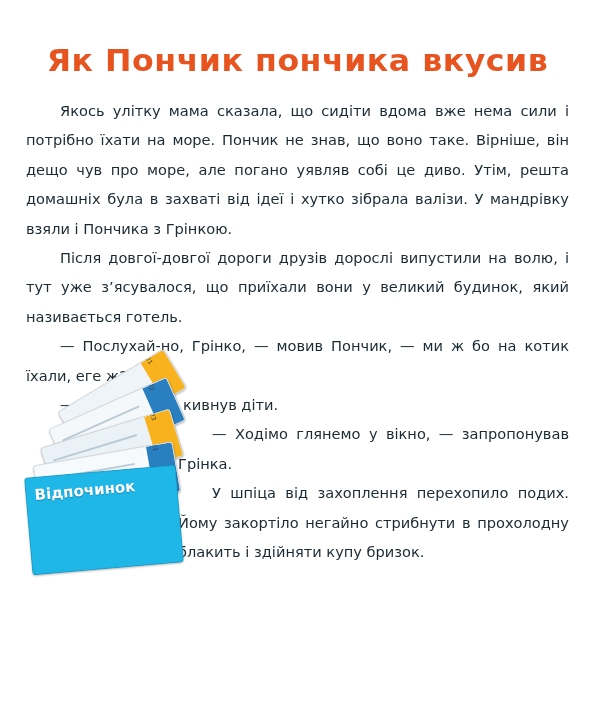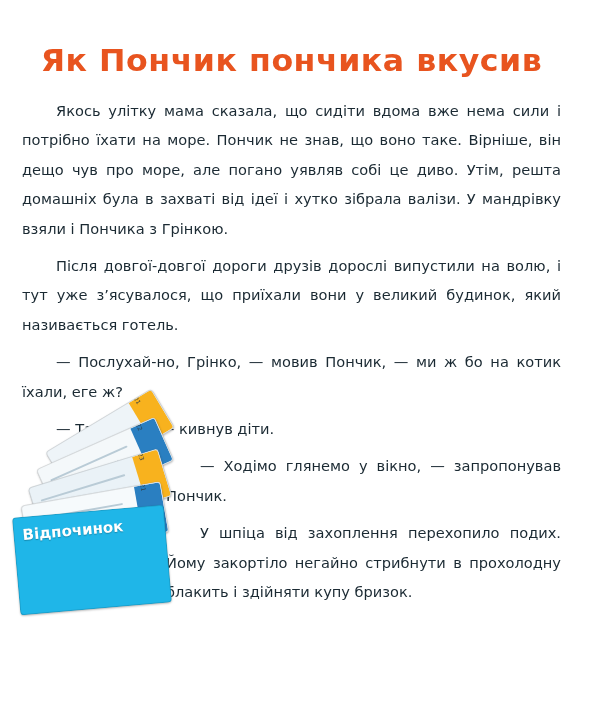--- a/index.html
+++ b/index.html
@@ -12,21 +12,21 @@
     background: #ffffff;
     font-family: "DejaVu Sans", sans-serif;
     overflow: hidden;
   }
   .page {
     position: relative;
     width: 603px;
     height: 710px;
     background: #ffffff;
     box-sizing: border-box;
-    padding: 34px 34px 0 14px;
+    padding: 34px 34px 0 26px;
   }
   .title {
     color: #e8541f;
     font-family: "DejaVu Sans", sans-serif;
     font-weight: bold;
     font-size: 31px;
     letter-spacing: 0.5px;
     text-align: center;
     margin: 8px 0 18px 0;
     white-space: nowrap;
@@ -34,21 +34,21 @@
   }
   .body-text {
     color: #1b2a33;
     font-family: "DejaVu Sans", sans-serif;
     font-size: 14.6px;
     line-height: 29.4px;
     text-align: justify;
     text-justify: inter-word;
   }
   .para {
-    margin: 8px;
+    margin: 0;
     text-indent: 34px;
   }
   
   .wrap-zone {
     position: relative;
   }
   .float-left-spacer {
     float: left;
     width: 152px;
     height: 196px;
@@ -147,21 +147,21 @@
   <div class="body-text">
 
     <p class="para">Якось улітку мама сказала, що сидіти вдома вже нема сили і потрібно їхати на море. Пончик не знав, що воно таке. Вірніше, він дещо чув про море, але погано уявляв собі це диво. Утім, решта домашніх була в захваті від ідеї і хутко зібрала валізи. У мандрівку взяли і Пончика з Грінкою.</p>
     <p class="para">Після довгої-довгої дороги друзів дорослі випустили на волю, і тут уже з’ясувалося, що приїхали вони у великий будинок, який називається готель.</p>
     <p class="para">— Послухай-но, Грінко, — мовив Пончик, — ми ж бо на котик їхали, еге ж?</p>
     <p class="para">— Так, а що? — кивнув діти.</p>
 
     <div class="wrap-zone">
       <div class="float-left-spacer"></div>
 
-      <p class="para">— Ходімо глянемо у вікно, — запропонував Пончик.</p>
+      <p class="para">— Ходімо глянемо у вікно, — запропонував Грінка.</p>
       <p class="para">У шпіца від захоплення перехопило подих. Йому закортіло негайно стрибнути в прохолодну блакить і здійняти купу бризок.</p>
 
       <div class="tickets">
 
         <div class="ticket t1">
           <div class="ticket-logo">AVIA</div>
           <div class="ticket-line" style="top:22px; width:78px;"></div>
           <div class="ticket-line" style="top:30px; width:62px;"></div>
           <div class="ticket-stub">
             <div class="ticket-code">РЕЙС 21</div>

